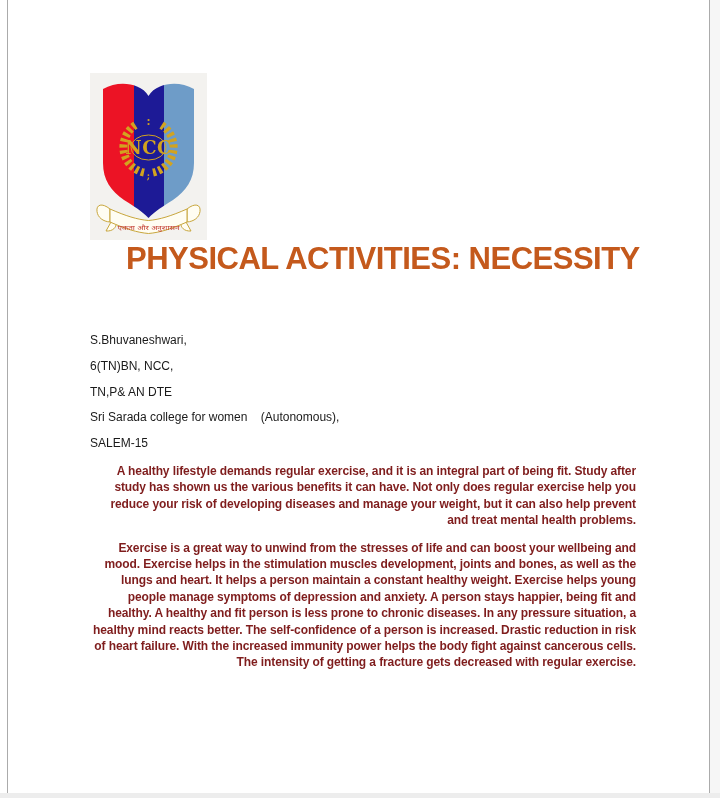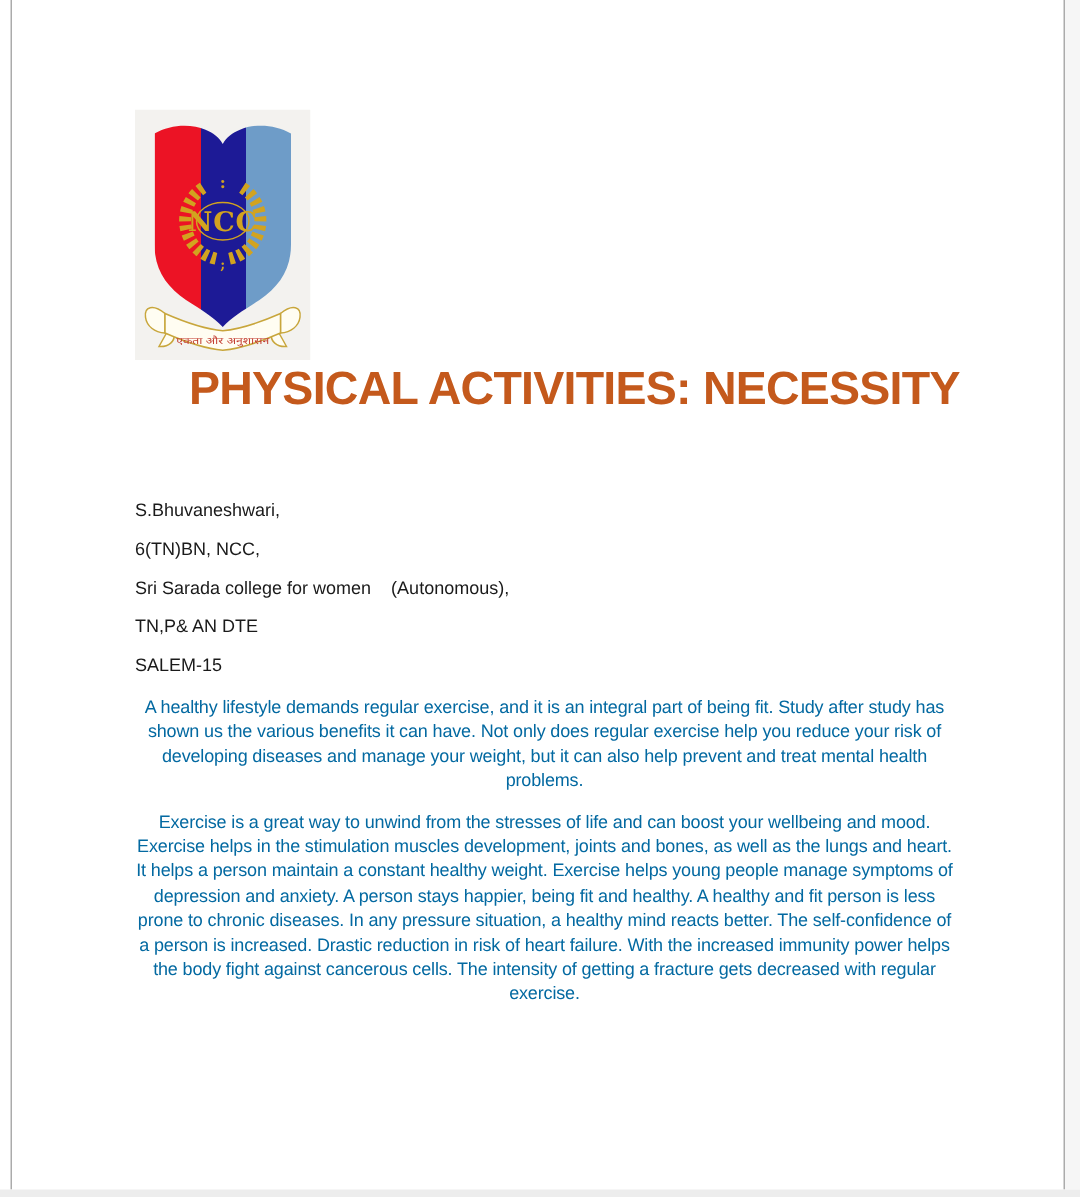--- a/index.html
+++ b/index.html
@@ -26,23 +26,23 @@
 
   .author-block { position: absolute; left: 90px; top: 284px; margin-top: 44px; }
   .author-line {
     font-size: 12px; line-height: 25.8px; color: #1a1a1a;
     white-space: pre-wrap;
   }
 
   .article-body { position: absolute; left: 90px; top: 463px; width: 546px; }
   .article-body p {
     margin: 0 0 11px 0;
-    font-size: 12px; font-weight: 400; letter-spacing: -0.1px;
-    line-height: 16.4px; color: #0369a1;
-    text-align: center;
+    font-size: 12px; font-weight: 700; letter-spacing: -0.1px;
+    line-height: 16.4px; color: #7f1d1d;
+    text-align: right;
   }
 </style>
 </head>
 <body>
 
 <div>
 
   <div class="page-border-left"></div>
   <div class="page-margin-right"></div>
   <div class="page-border-right"></div>
@@ -94,22 +94,22 @@
       </g>
       <text x="58.5" y="156.5" font-size="6.3" text-anchor="middle" stroke="none" textLength="62" lengthAdjust="spacingAndGlyphs" fill="#c23a2e">एकता और अनुशासन</text>
     </svg>
   </div>
 
   <h1 class="doc-title">PHYSICAL ACTIVITIES: NECESSITY</h1>
 
   <div class="author-block">
     <div class="author-line">S.Bhuvaneshwari,</div>
     <div class="author-line">6(TN)BN, NCC,</div>
+    <div class="author-line">TN,P&amp; AN DTE</div>
     <div class="author-line">Sri Sarada college for women    (Autonomous),</div>
-    <div class="author-line">TN,P&amp; AN DTE</div>
     <div class="author-line">SALEM-15</div>
   </div>
 
   <div class="article-body">
     <p>A healthy lifestyle demands regular exercise, and it is an integral part of being fit. Study after study has shown us the various benefits it can have. Not only does regular exercise help you reduce your risk of developing diseases and manage your weight, but it can also help prevent and treat mental health problems.</p>
     <p>Exercise is a great way to unwind from the stresses of life and can boost your wellbeing and mood. Exercise helps in the stimulation muscles development, joints and bones, as well as the lungs and heart. It helps a person maintain a constant healthy weight. Exercise helps young people manage symptoms of depression and anxiety. A person stays happier, being fit and healthy. A healthy and fit person is less prone to chronic diseases. In any pressure situation, a healthy mind reacts better. The self-confidence of a person is increased. Drastic reduction in risk of heart failure. With the increased immunity power helps the body fight against cancerous cells. The intensity of getting a fracture gets decreased with regular exercise.</p>
   </div>
 
 </div>
 

